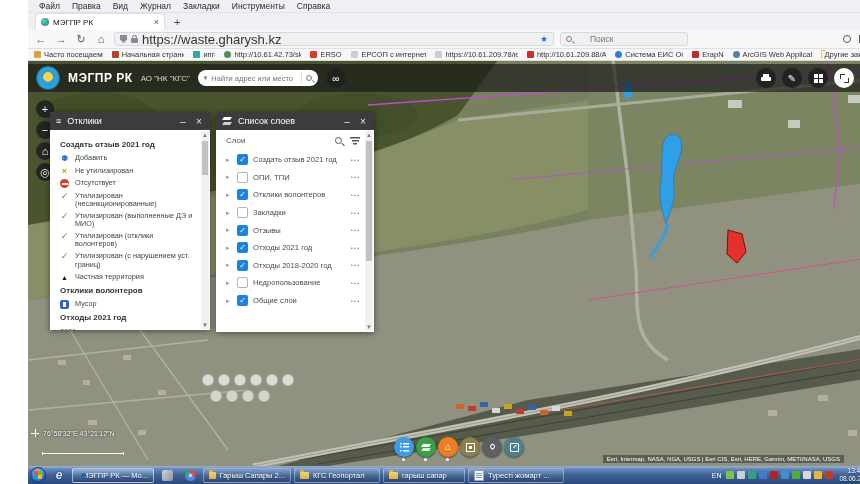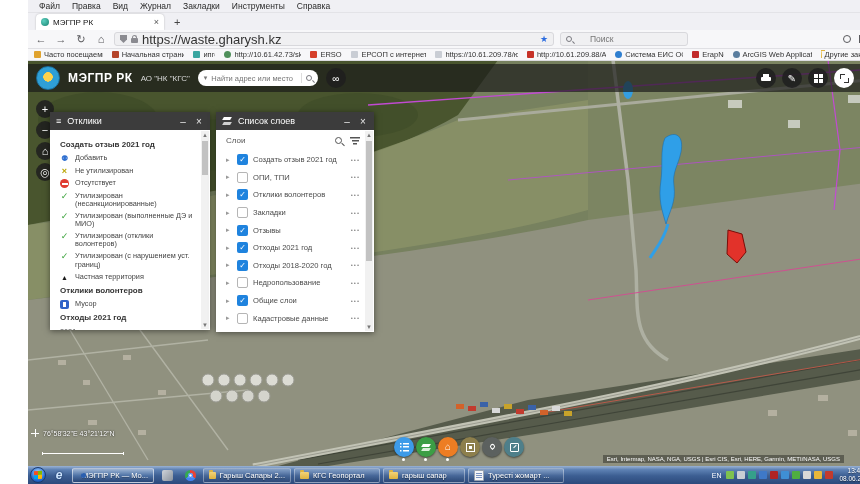--- a/index.html
+++ b/index.html
@@ -497,26 +497,20 @@
           <span class="cb off"></span>
           <span class="lbl">Недропользование</span>
           <span class="more">•••</span>
         </div>
       <div class="ly-row">
           <span class="chev">▸</span>
           <span class="cb on">✓</span>
           <span class="lbl">Общие слои</span>
           <span class="more">•••</span>
         </div>
-      <div class="ly-row">
-          <span class="chev">▸</span>
-          <span class="cb off"></span>
-          <span class="lbl">Кадастровые данные</span>
-          <span class="more">•••</span>
-        </div>
       <div class="scroll">
         <span class="sa up">▲</span>
         <span class="thumb" style="height:120px;"></span>
         <span class="sa dn">▼</span>
       </div>
     </div>
   </div>
 
   <div class="coords">
     <span class="cross"></span>

